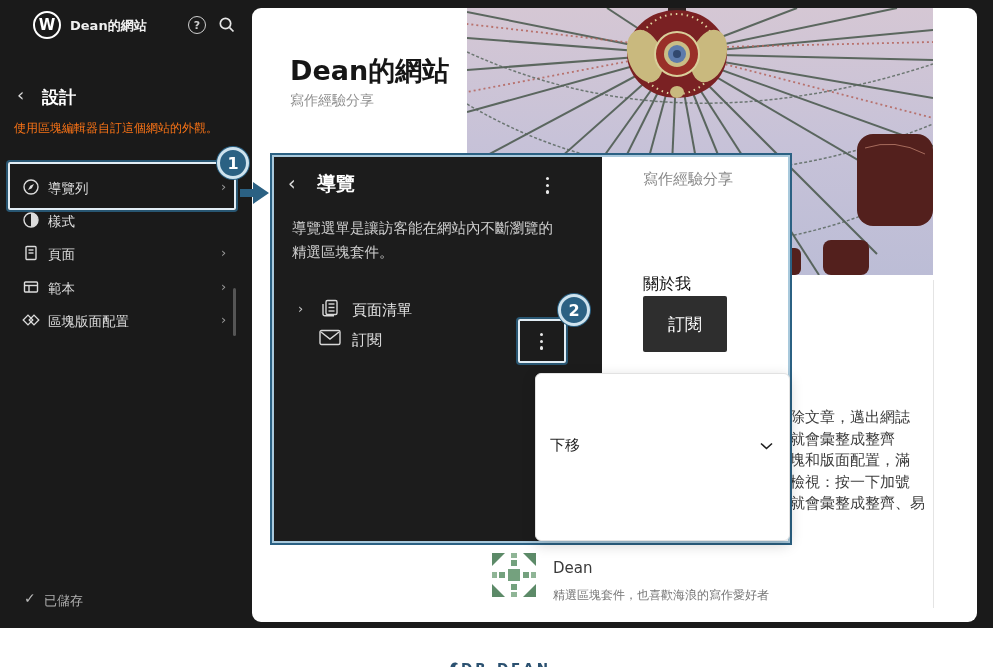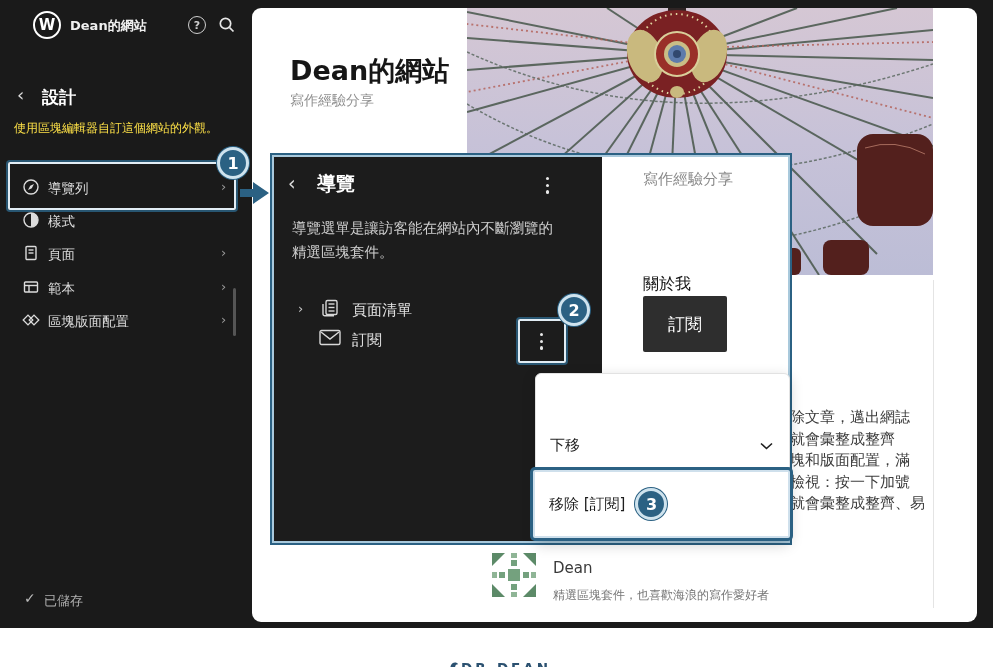--- a/index.html
+++ b/index.html
@@ -1,21 +1,21 @@
 <!DOCTYPE html>
 <html><head>
 <meta charset="utf-8">
 <style>
   html,body{margin:0;padding:0;background:#ffffff;}
   body{width:1000px;height:667px;position:relative;overflow:hidden;
        font-family:"DejaVu Sans","Liberation Sans",sans-serif;}
   .abs{position:absolute;}
   
   #editor{left:0;top:0;width:993px;height:628px;background:#1a1a1a;}
-  .dim{color:#fde047;}
+  .dim{color:#f97316;}
   .side-label{color:#dedede;font-size:13.5px;}
   .chev{color:#9a9a9a;font-size:13px;line-height:1;}
   
   .hl-light{border:2px solid #e2edf4;box-shadow:0 0 0 2px rgba(43,97,131,.85);border-radius:2px;}
   .hl-big{border:2px solid #a9c9dc;box-shadow:0 0 0 2px #2b6183;}
   .hl-remove{border:2px solid #cfe0ec;box-shadow:0 0 0 3px #2b6183;border-radius:2px;background:#fff;}
   .step-badge{width:26px;height:26px;border-radius:50%;background:#2b6183;border:3px solid #cfe3ee;
       box-shadow:0 0 0 1px #2b6183;color:#fff;font-weight:bold;font-size:16px;
       display:flex;align-items:center;justify-content:center;z-index:40;}
   
@@ -267,24 +267,20 @@
 
     <div id="dropdown" class="abs">
       <div class="dd-row" style="top:48px;">
         <span>下移</span>
         <span><svg width="13" height="8" viewBox="0 0 13 8">
               <path d="M1,1.5 L6.5,6.5 L12,1.5" stroke="#1e1e1e" stroke-width="1.6" fill="none"></path>
             </svg></span>
       </div>
     </div>
 
-    <div class="abs hl-remove" style="left:281px;top:462px;width:257px;height:68px;box-sizing:border-box;z-index:21;display:flex;align-items:center;">
-      <span style="margin-left:14px;color:#1e1e1e;font-size:15px;">移除 [訂閱]</span>
-      <span class="step-badge" style="margin-left:10px;">3</span>
-    </div>
 
     <div id="bigrect" class="abs hl-big"></div>
 
     <div class="step-badge abs" style="left:306px;top:286px;">2</div>
   </div>
 
   <div class="step-badge abs" style="left:217px;top:147px;z-index:50;">1</div>
   <div class="abs" style="left:240px;top:182px;z-index:50;">
     <svg width="30" height="22" viewBox="0 0 30 22">
         <path d="M0,7 h13 v-7 l16,11 -16,11 v-7 h-13 z" fill="#2b6183"></path>

